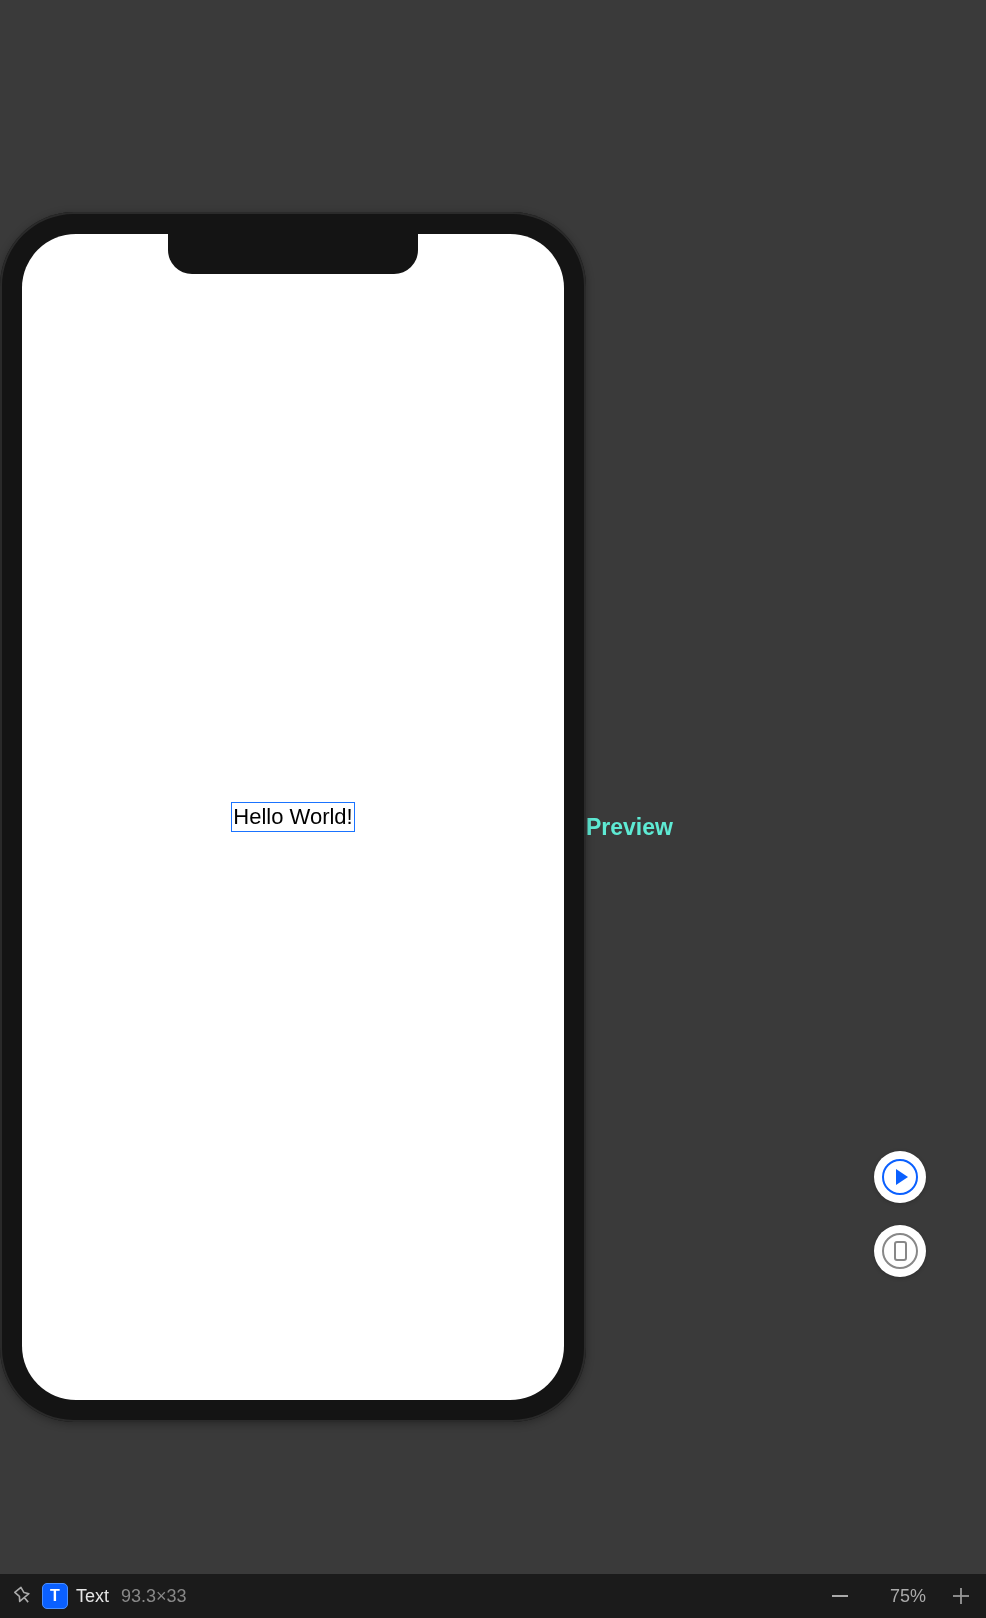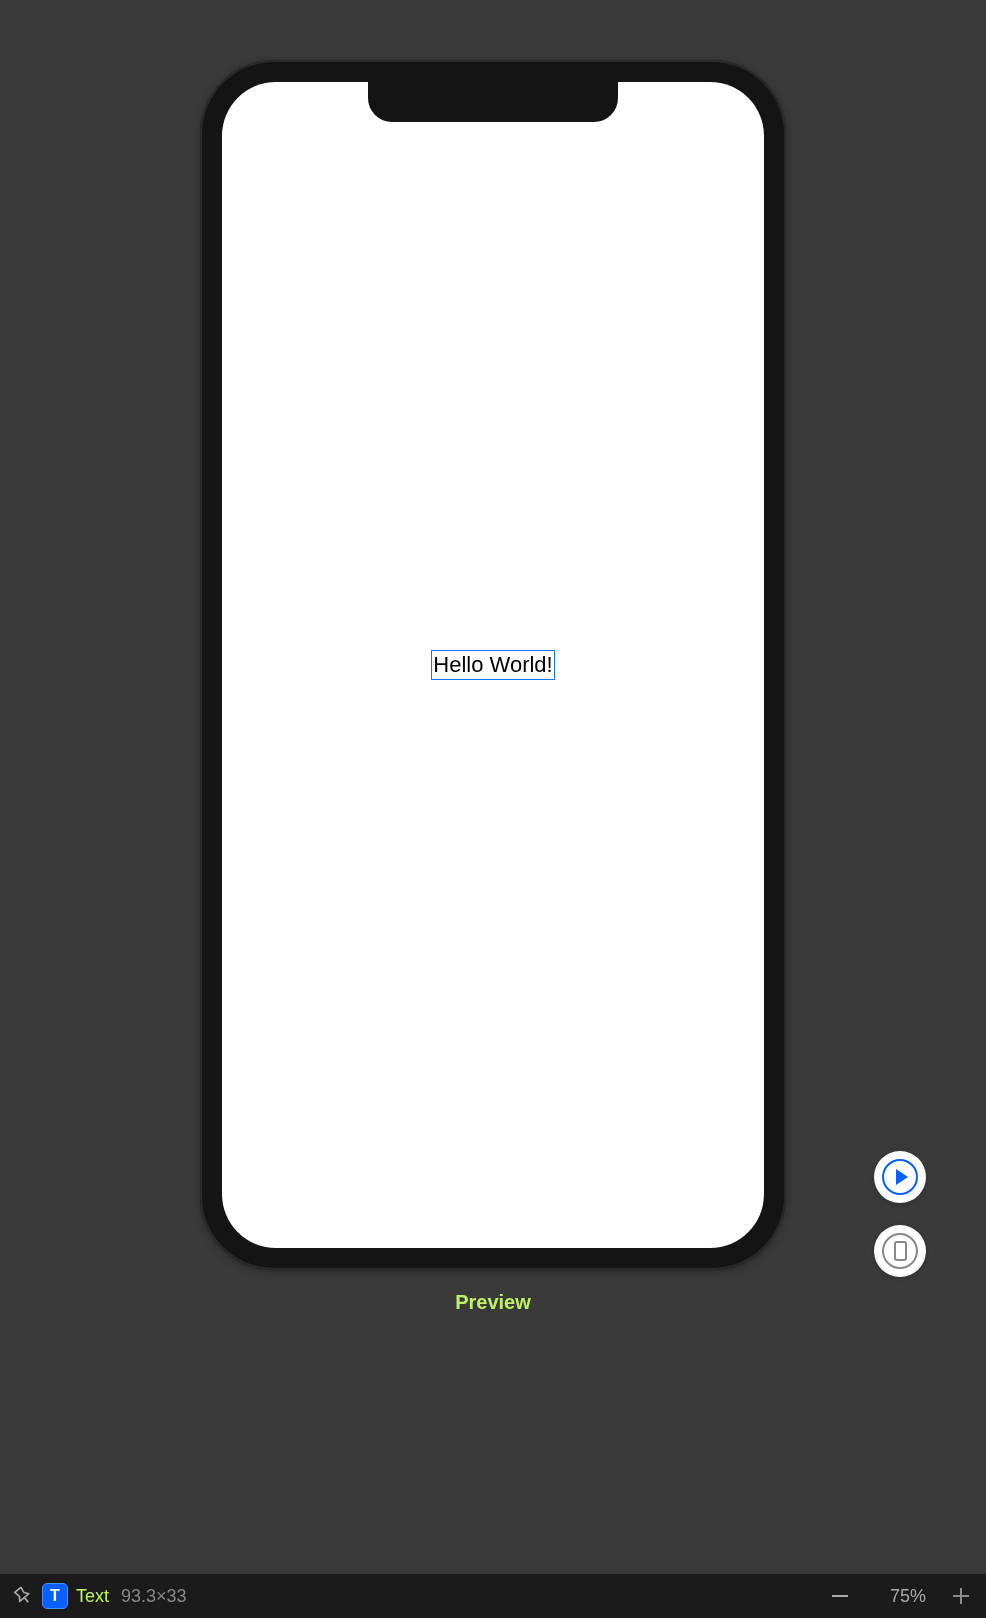--- a/index.html
+++ b/index.html
@@ -12,21 +12,21 @@
       height: 1618px;
       background: #3a3a3a;
       font-family: -apple-system, BlinkMacSystemFont, "Helvetica Neue", Arial, sans-serif;
       position: relative;
       overflow: hidden;
     }
     .canvas-area {
       width: 100%;
       height: calc(100% - 44px);
       display: flex;
-      flex-direction: column;
+      flex-direction: row;
       align-items: center;
       justify-content: flex-start;
       padding-top: 60px;
       position: relative;
     }
     .device-frame {
       width: 586px;
       height: 1210px;
       background: #141414;
       border-radius: 74px;
@@ -58,22 +58,22 @@
       border-bottom-right-radius: 24px;
     }
     .text-element {
       border: 1.5px solid #1a73ff;
       font-size: 22px;
       color: #000;
       padding: 0 1px;
       line-height: 1.3;
     }
     .preview-label {
-      color: #bef264;
-      font-size: 20px;
+      color: #5eead4;
+      font-size: 23px;
       font-weight: 600;
       margin-top: 21px;
     }
     .side-buttons {
       position: absolute;
       right: 60px;
       top: 1151px;
       display: flex;
       flex-direction: column;
       gap: 22px;
@@ -151,21 +151,21 @@
       display: flex;
       align-items: center;
       justify-content: center;
       color: #fff;
       font-weight: 700;
       font-size: 16px;
       margin-right: 8px;
       border: 1.5px solid #4a90ff;
     }
     .element-type {
-      color: #bef264;
+      color: #e5e5e5;
       margin-right: 12px;
     }
     .element-dims {
       color: #888;
     }
     .bar-spacer {
       flex: 1;
     }
     .zoom-level {
       color: #aaa;

